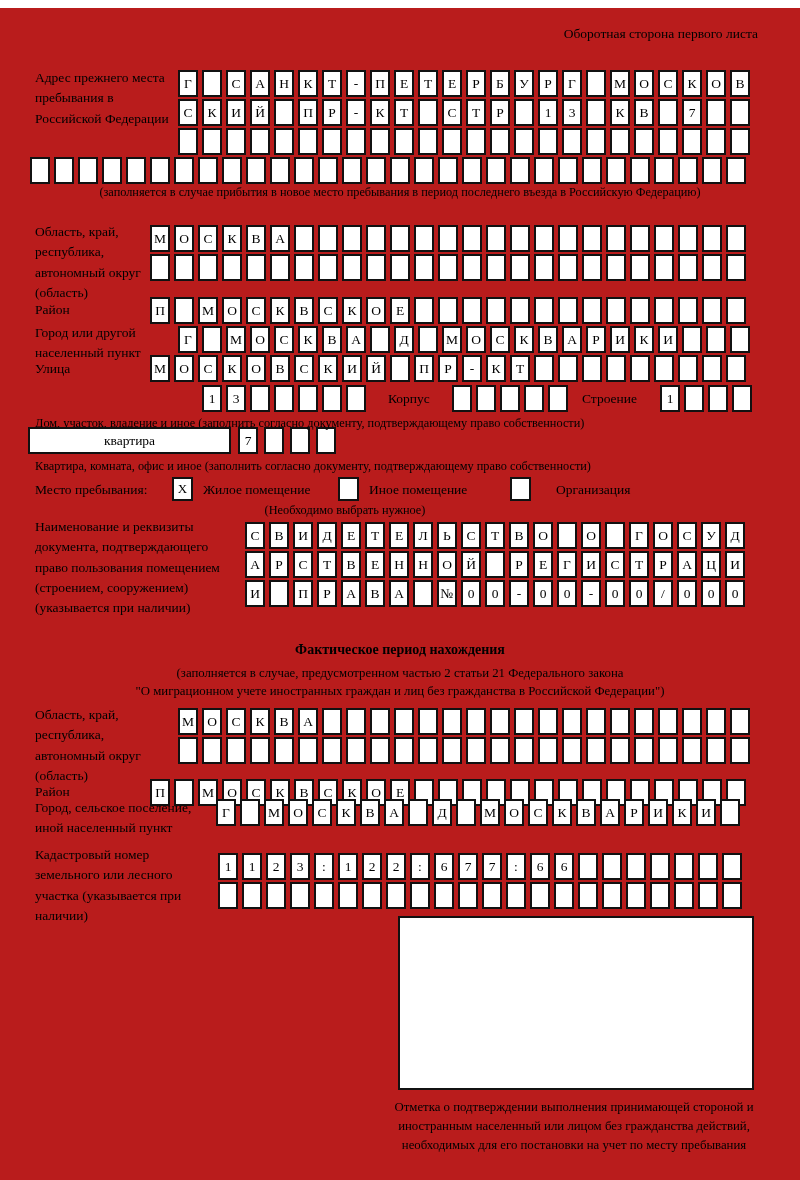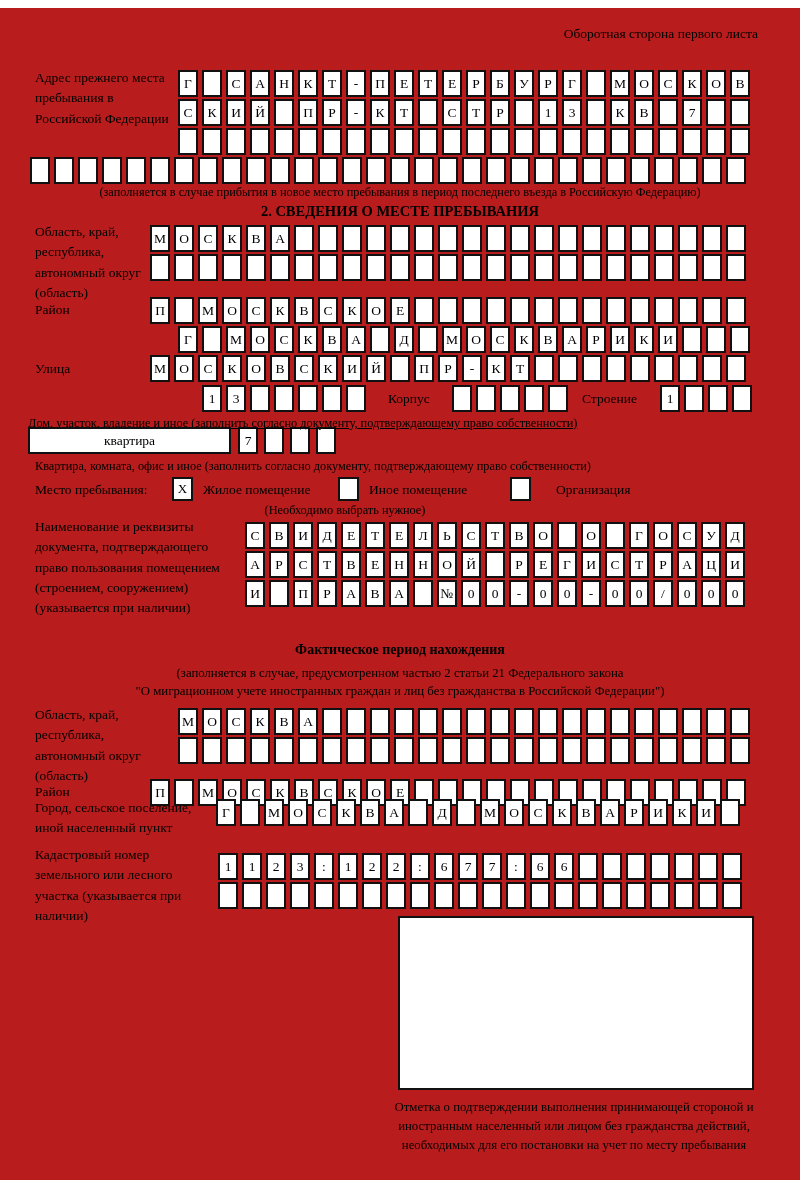--- a/index.html
+++ b/index.html
@@ -522,33 +522,33 @@
         <span class="cell" style="left: 408px;"></span>
         <span class="cell" style="left: 432px;"></span>
         <span class="cell" style="left: 456px;"></span>
         <span class="cell" style="left: 480px;"></span>
         <span class="cell" style="left: 504px;"></span>
       </div>
     </div>
 
   <div class="note center" style="top:177px;">(заполняется в случае прибытия в новое место пребывания в период последнего въезда в Российскую Федерацию)</div>
 
-  <div class="title center" style="top:195px;">2. СВЕДЕНИЯ О МЕСТЕ ПРЕБЫВАНИЯ</div>
 
   <div class="lbl" style="left:35px;top:214px;width:118px;">Область, край, республика, автономный округ (область)</div>
 
   <div class="lbl" style="left:35px;top:292px;">Район</div>
 
+  <div class="lbl" style="left:35px;top:315px;width:150px;">Город или другой населенный пункт</div>
 
   <div class="lbl" style="left:35px;top:351px;">Улица</div>
 
   <div class="lbl" style="left:388px;top:381px;">Корпус</div>
   <div class="lbl" style="left:582px;top:381px;">Строение</div>
 
-  <div class="note" style="left:28px;top:408px;text-decoration:underline;">Дом, участок, владение и иное (заполнить согласно документу, подтверждающему право собственности)</div>
+  <div class="note" style="left:35px;top:408px;">Дом, участок, владение и иное (заполнить согласно документу, подтверждающему право собственности)</div>
 
   <div class="big-box" style="left:28px;top:419px;width:203px;">квартира</div>
 
   <div class="note" style="left:35px;top:451px;">Квартира, комната, офис и иное (заполнить согласно документу, подтверждающему право собственности)</div>
 
   <div class="lbl" style="left:35px;top:472px;">Место пребывания:</div>
   <div class="chk" style="left:172px;top:469px;">X</div>
   <div class="lbl" style="left:203px;top:472px;">Жилое помещение</div>
   <div class="chk" style="left:338px;top:469px;"></div>
   <div class="lbl" style="left:369px;top:472px;">Иное помещение</div>

